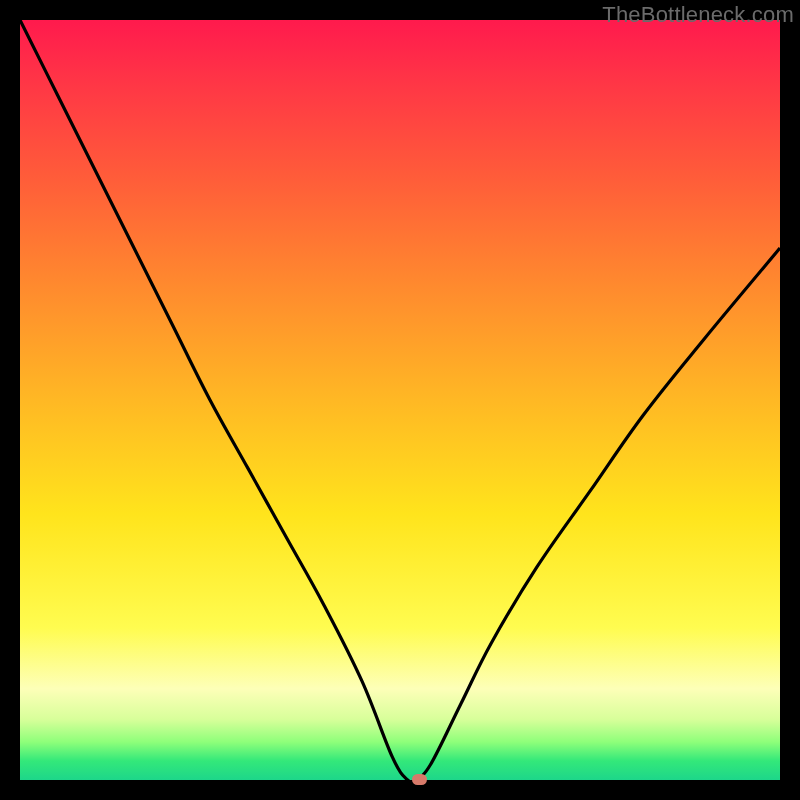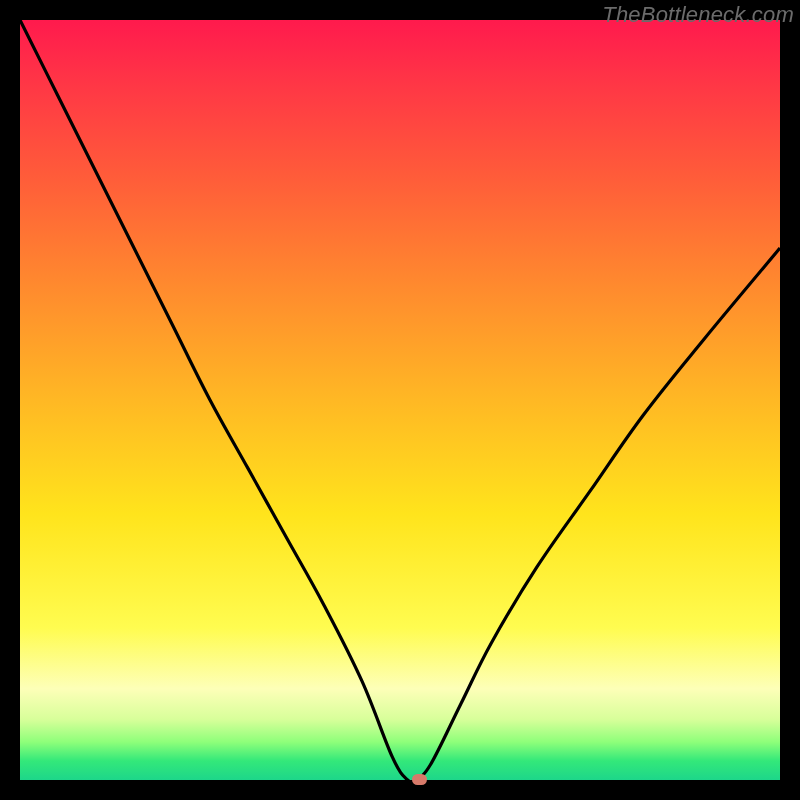--- a/index.html
+++ b/index.html
@@ -9,21 +9,20 @@
     height: 800px;
     background: #000;
     overflow: hidden;
     font-family: Arial, Helvetica, sans-serif;
   }
   .frame {
     position: relative;
     width: 800px;
     height: 800px;
     background: #000;
-    font-style: italic;
   }
   .plot-area {
     position: absolute;
     left: 20px;
     top: 20px;
     width: 760px;
     height: 760px;
     background: linear-gradient(to bottom,
       #ff1a4d 0%,
       #ff3546 8%,

